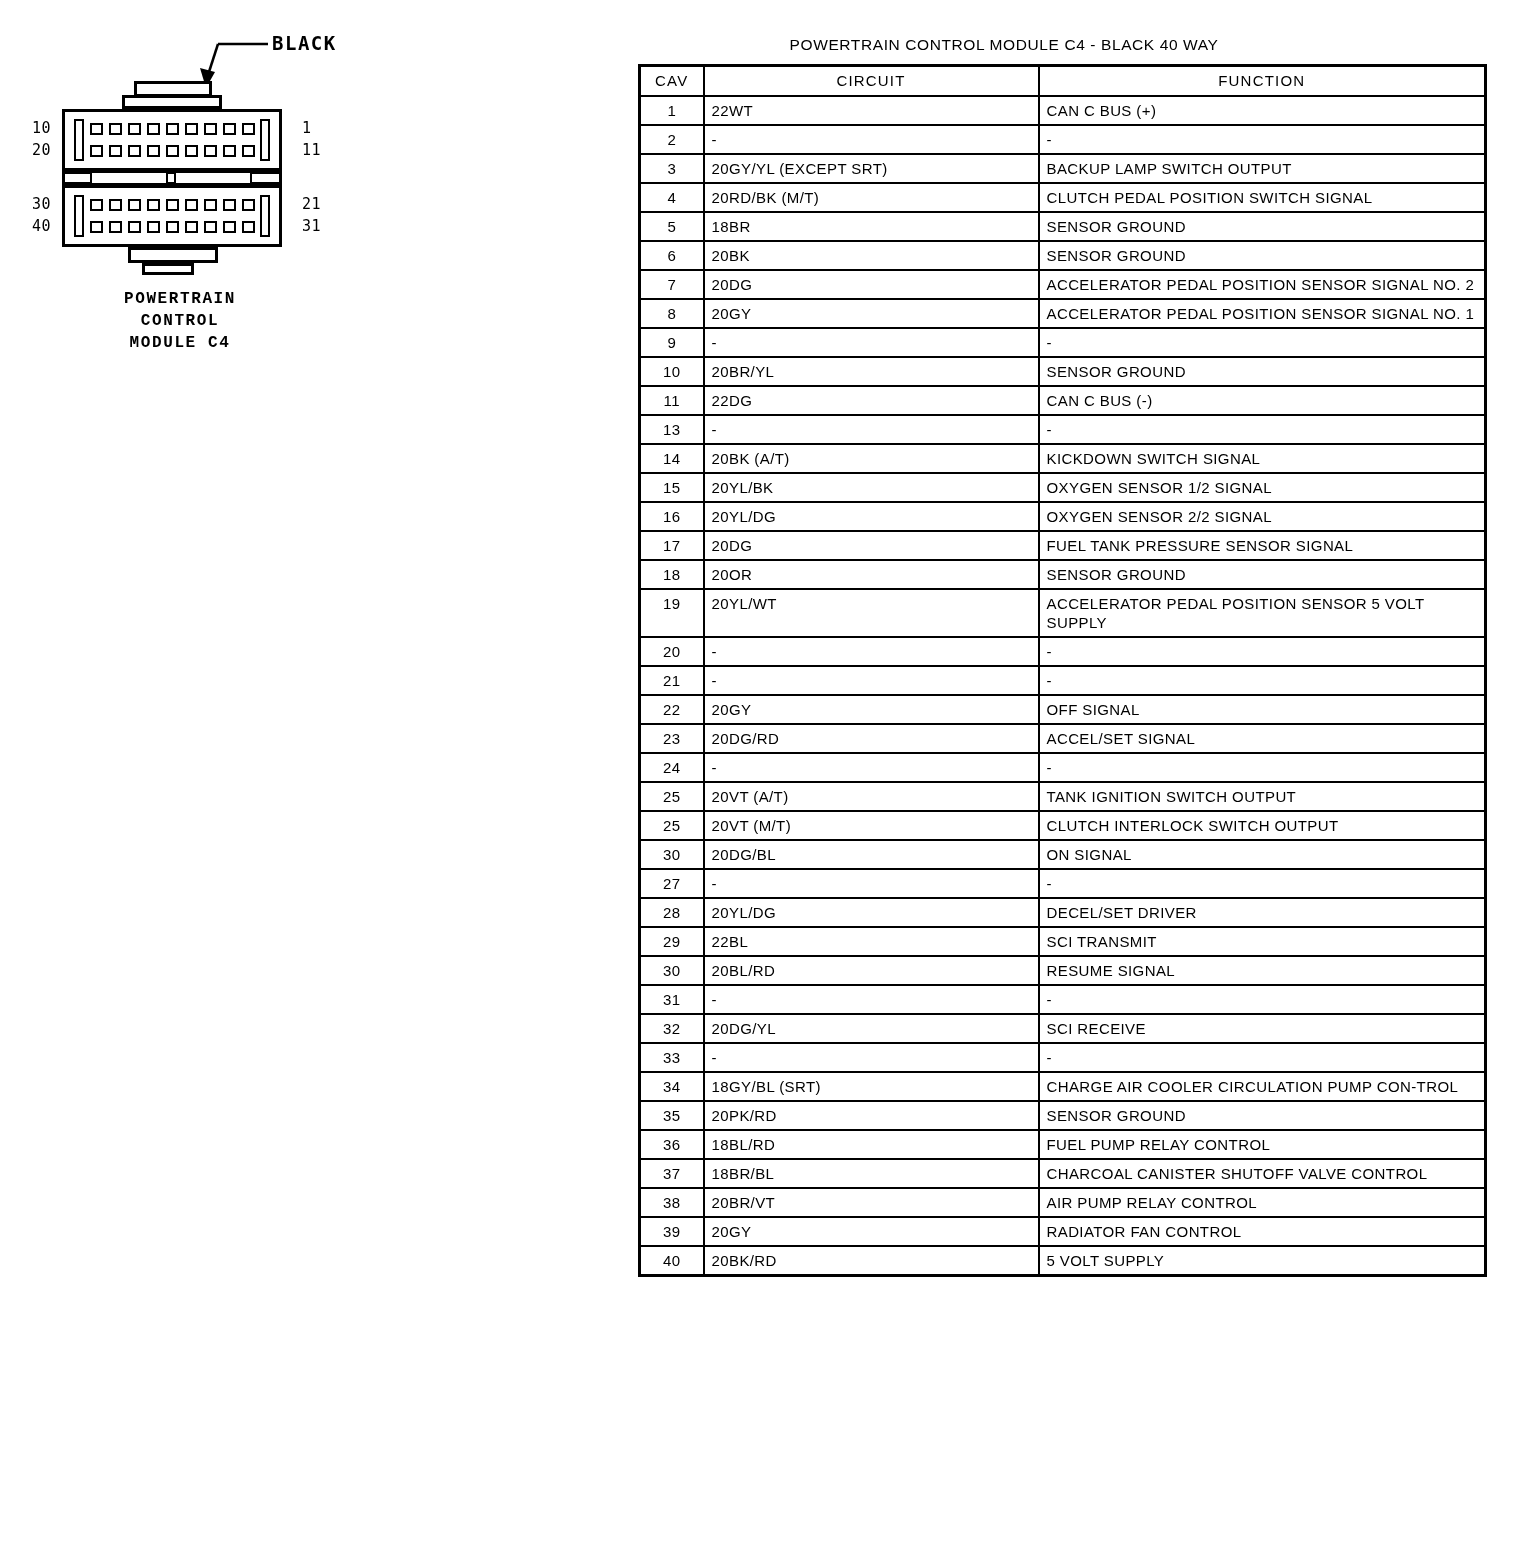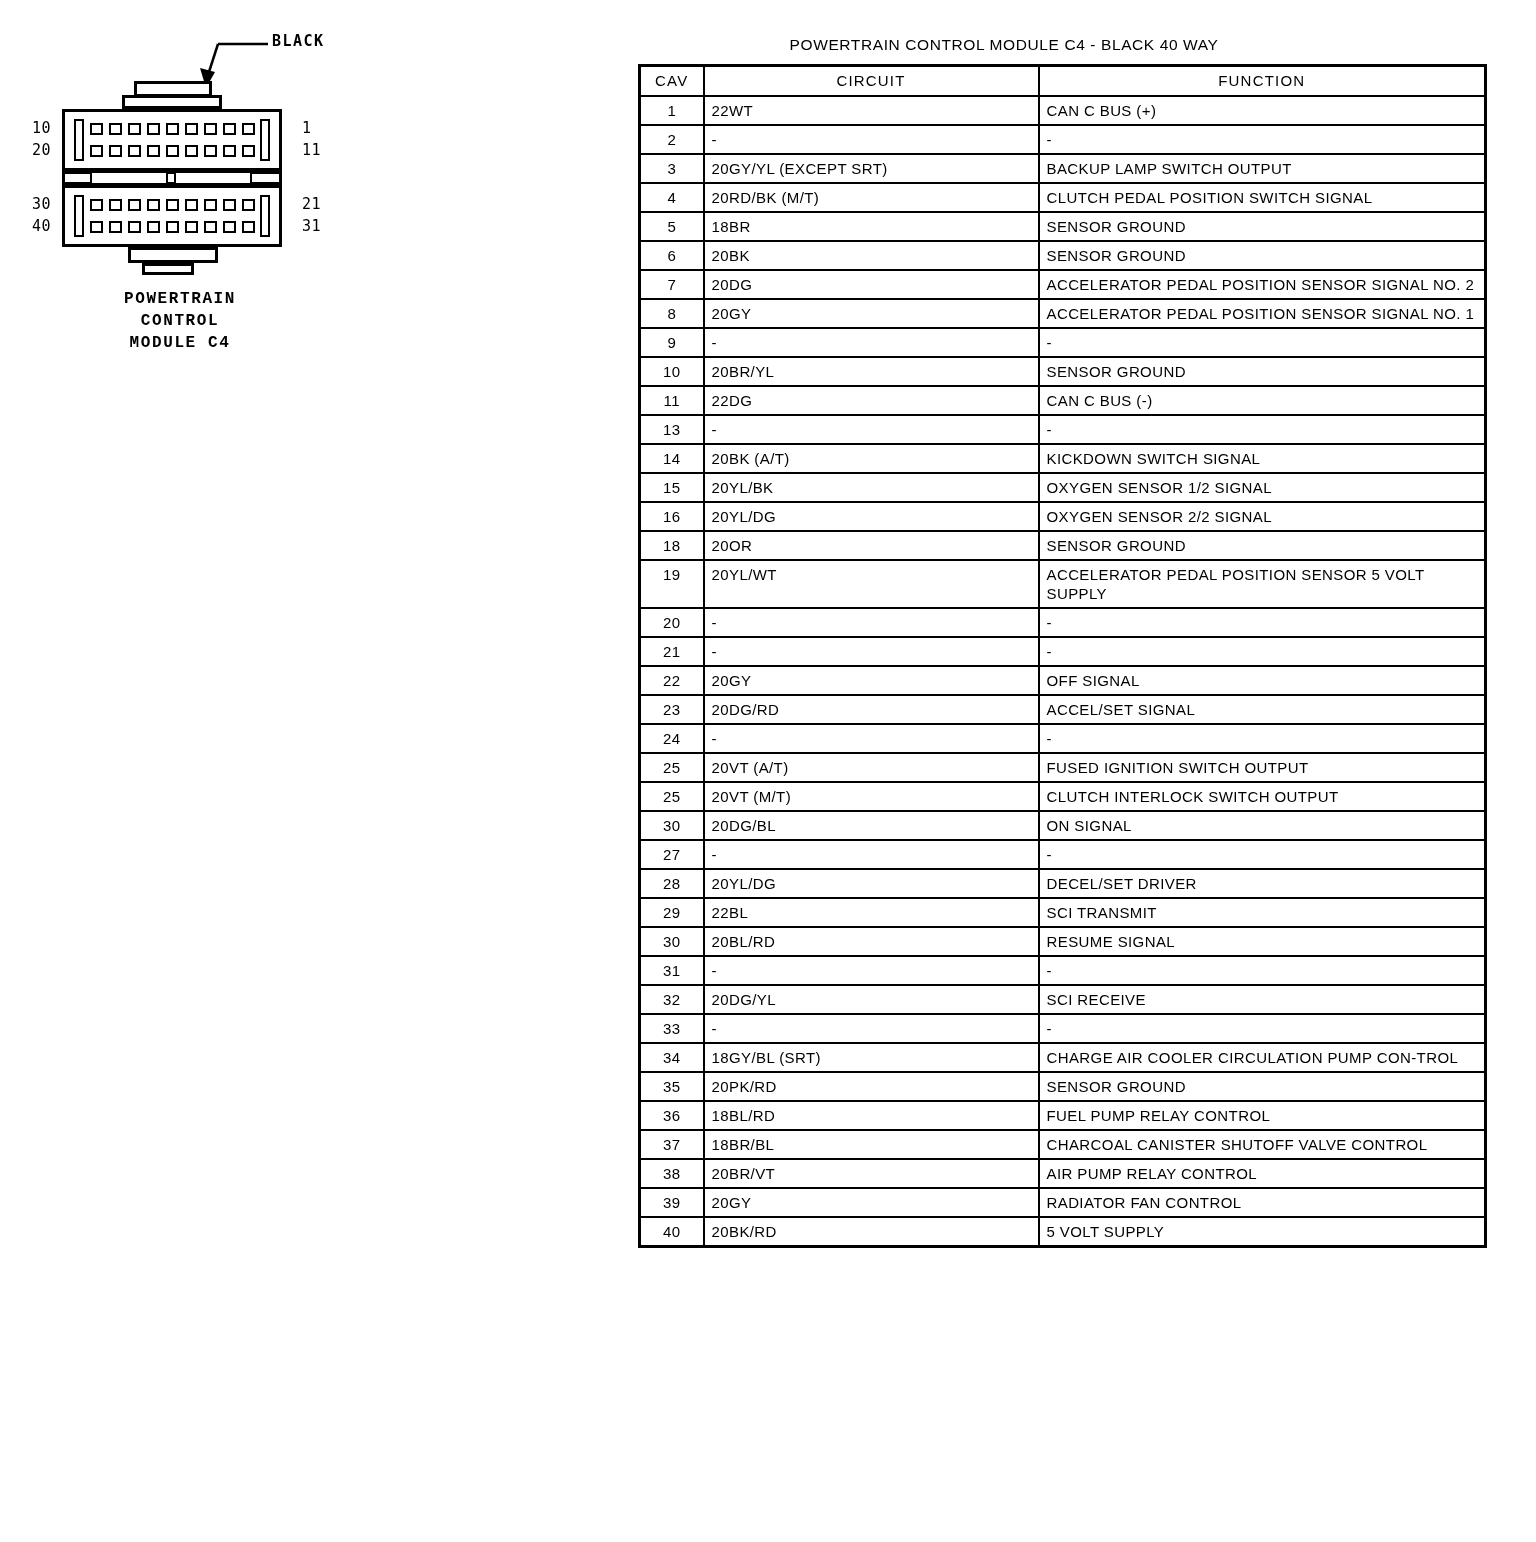--- a/index.html
+++ b/index.html
@@ -22,21 +22,21 @@
     left: 0;
     top: 0;
     width: 600px;
     height: 420px;
   }
 
   #black-label {
     position: absolute;
     left: 272px;
     top: 32px;
-    font-size: 15px;
+    font-size: 19px;
     letter-spacing: 1.5px;
     font-weight: bold;
     font-family: "DejaVu Sans Mono", monospace;
   }
 
   #leader-svg {
     position: absolute;
     left: 0;
     top: 0;
     width: 600px;
@@ -309,20 +309,25 @@
           <td class="cav">15</td>
           <td>20YL/BK</td>
           <td>OXYGEN SENSOR 1/2 SIGNAL</td>
         </tr>
         <tr>
           <td class="cav">16</td>
           <td>20YL/DG</td>
           <td>OXYGEN SENSOR 2/2 SIGNAL</td>
         </tr>
         <tr>
+          <td class="cav">17</td>
+          <td>20DG</td>
+          <td>FUEL TANK PRESSURE SENSOR SIGNAL</td>
+        </tr>
+        <tr>
           <td class="cav">18</td>
           <td>20OR</td>
           <td>SENSOR GROUND</td>
         </tr>
         <tr>
           <td class="cav">19</td>
           <td>20YL/WT</td>
           <td>ACCELERATOR PEDAL POSITION SENSOR 5 VOLT SUPPLY</td>
         </tr>
         <tr>
@@ -346,21 +351,21 @@
           <td>ACCEL/SET SIGNAL</td>
         </tr>
         <tr>
           <td class="cav">24</td>
           <td>-</td>
           <td>-</td>
         </tr>
         <tr>
           <td class="cav">25</td>
           <td>20VT  (A/T)</td>
-          <td>FUSED IGNITION SWITCH OUTPUT</td>
+          <td>TANK IGNITION SWITCH OUTPUT</td>
         </tr>
         <tr>
           <td class="cav">25</td>
           <td>20VT  (M/T)</td>
           <td>CLUTCH INTERLOCK SWITCH OUTPUT</td>
         </tr>
         <tr>
           <td class="cav">30</td>
           <td>20DG/BL</td>
           <td>ON SIGNAL</td>

